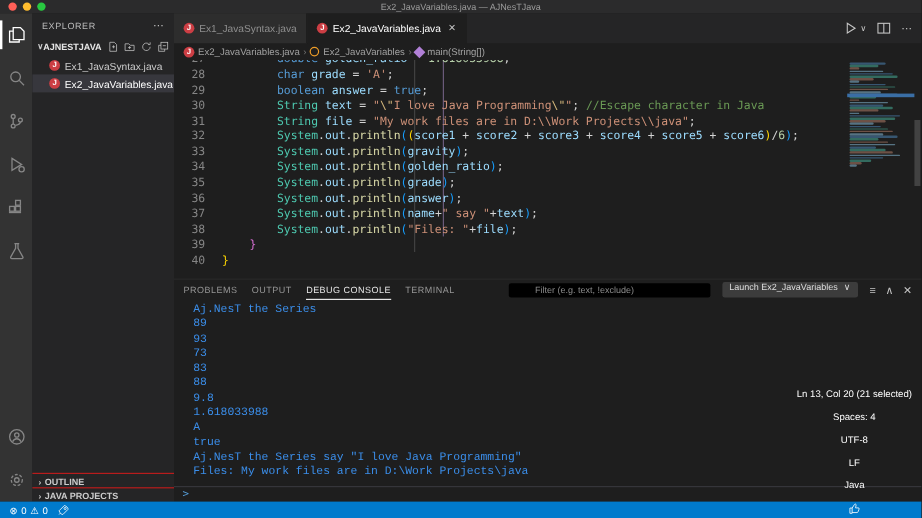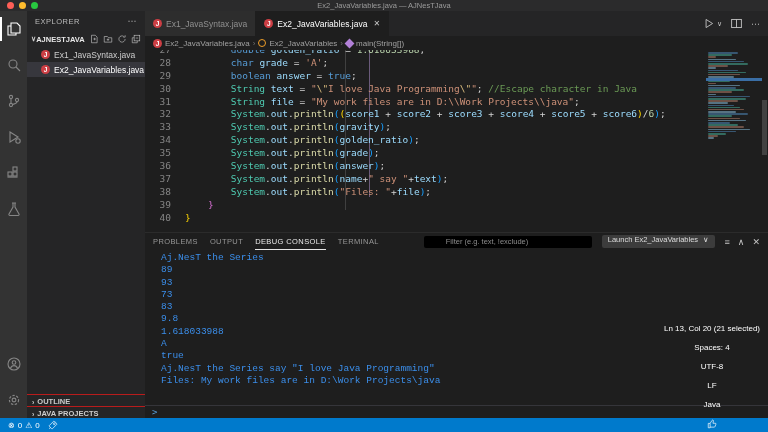--- a/index.html
+++ b/index.html
@@ -360,20 +360,21 @@
             <span>∧</span>
             <span>✕</span>
           </div>
         </div>
         <div class="console" id="console">
             <div class="console-line">Aj.NesT the Series</div>
             <div class="console-line">89</div>
             <div class="console-line">93</div>
             <div class="console-line">73</div>
             <div class="console-line">83</div>
+            <div class="console-line">88</div>
             <div class="console-line">9.8</div>
             <div class="console-line">1.618033988</div>
             <div class="console-line">A</div>
             <div class="console-line">true</div>
             <div class="console-line">Aj.NesT the Series say "I love Java Programming"</div>
             <div class="console-line">Files: My work files are in D:\Work Projects\java</div>
           </div>
         <div class="prompt-row">
           <span>&gt;</span>
         </div>

